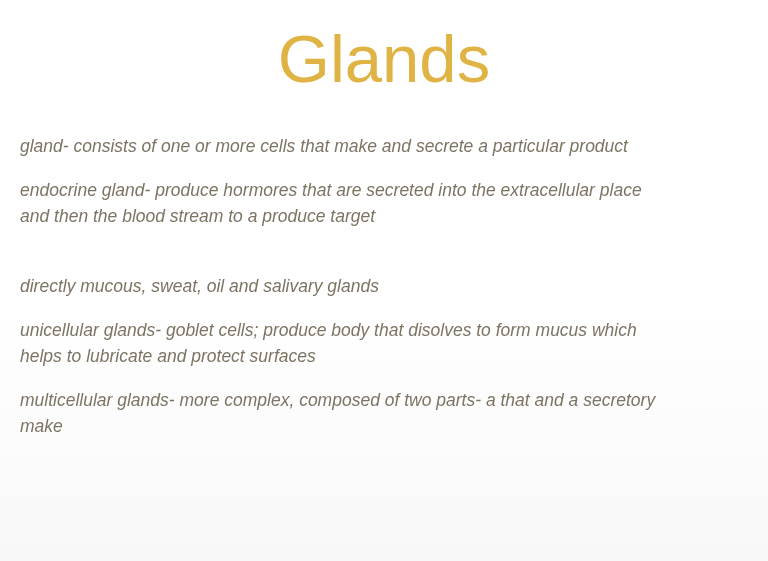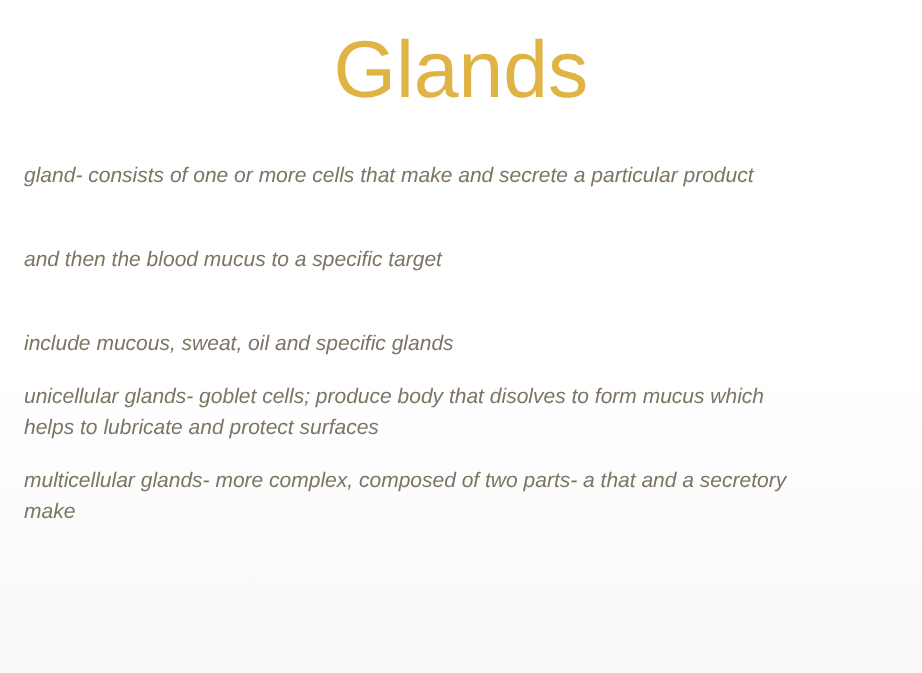--- a/index.html
+++ b/index.html
@@ -50,27 +50,27 @@
 
   <h1 class="slide-title">Glands</h1>
 
   <div class="slide-body">
 
     <p>
       <span class="line">gland- consists of one or more cells that make and secrete a particular product</span>
     </p>
 
     <p>
-      <br>
-      <span class="line">and then the blood mucus to a specific target</span>
+      <span class="line">endocrine gland- produce hormores that are secreted into the extracellular place</span><br>
+      <span class="line">and then the blood stream to a produce target</span>
     </p>
 
     <p>
       <br>
-      <span class="line">include mucous, sweat, oil and specific glands</span>
+      <span class="line">directly mucous, sweat, oil and salivary glands</span>
     </p>
 
     <p>
       <span class="line">unicellular glands- goblet cells; produce body that disolves to form mucus which</span><br>
       <span class="line">helps to lubricate and protect surfaces</span>
     </p>
 
     <p>
       <span class="line">multicellular glands- more complex, composed of two parts- a that and a secretory</span><br>
       <span class="line">make</span>

